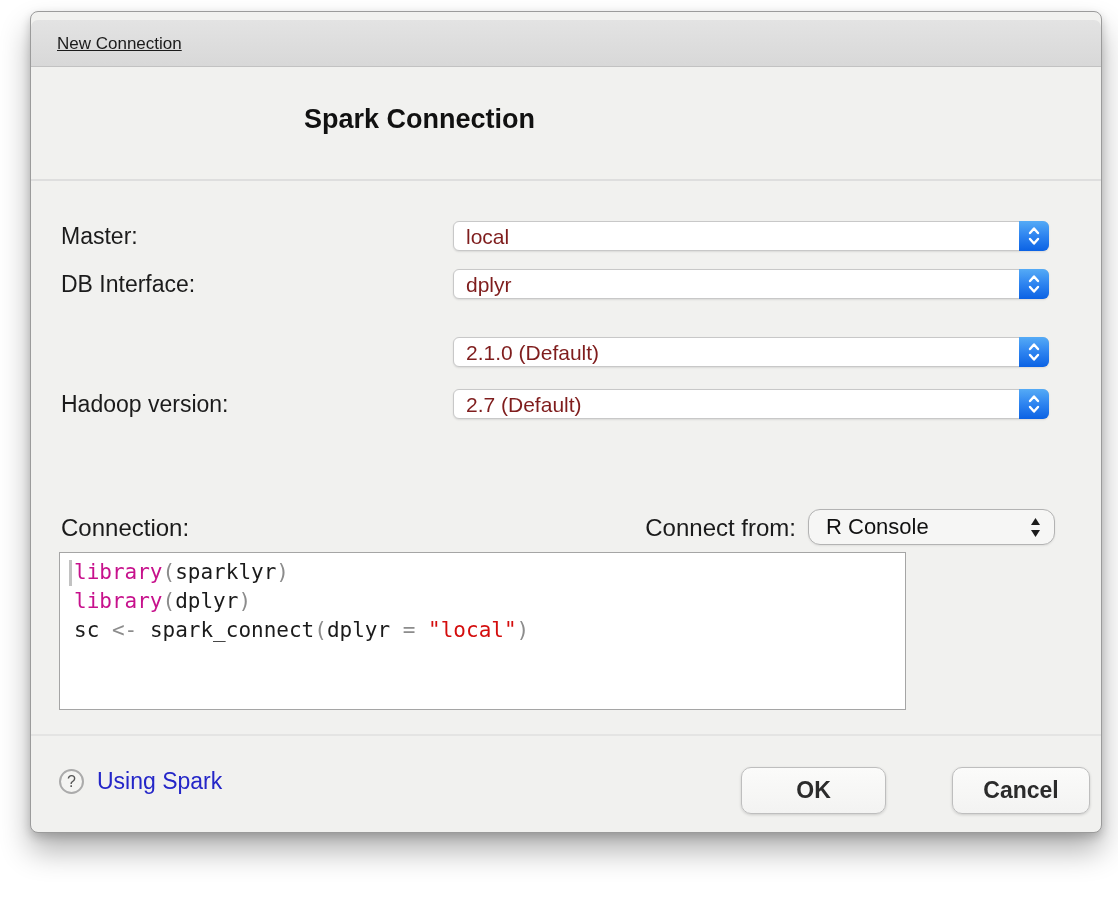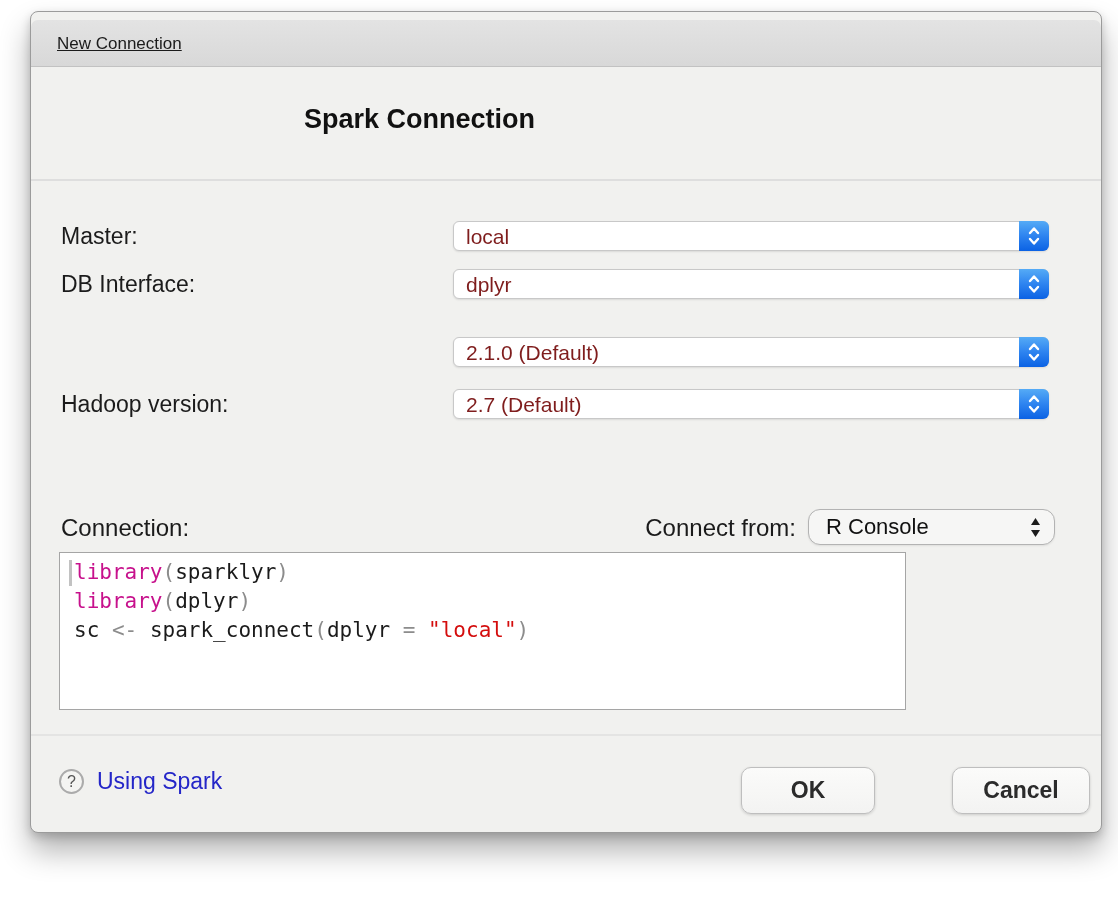--- a/index.html
+++ b/index.html
@@ -71,21 +71,21 @@
                  border:2px solid #ABABAB; border-radius:50%; color:#555;
                  font-size:16px; line-height:22px; text-align:center; cursor:pointer;
                  background:#F4F4F2; }
   .help-link { position:absolute; left:66px; top:754px; font-size:23px; line-height:30px;
                color:#2426C8; text-decoration:none; cursor:pointer; }
   .btn { position:absolute; top:755px; height:47px; border-radius:10px;
          background:linear-gradient(180deg,#FBFBFA 0%,#F3F3F2 100%);
          border:1px solid #BEBEBE; box-shadow:0 1px 3px rgba(0,0,0,0.16);
          font-size:23px; font-weight:bold; color:#2b2b2b; cursor:pointer;
          font-family:"Liberation Sans", sans-serif; }
-  .btn.ok { left:710px; width:134px; }
+  .btn.ok { left:710px; width:145px; }
   .btn.cancel { left:882px; width:138px;margin-left:39px; }
 </style>
 </head>
 <body>
 
 <div class="stage">
   <div class="dialog">
 
     <div class="titlebar">
       <span>New Connection</span>

